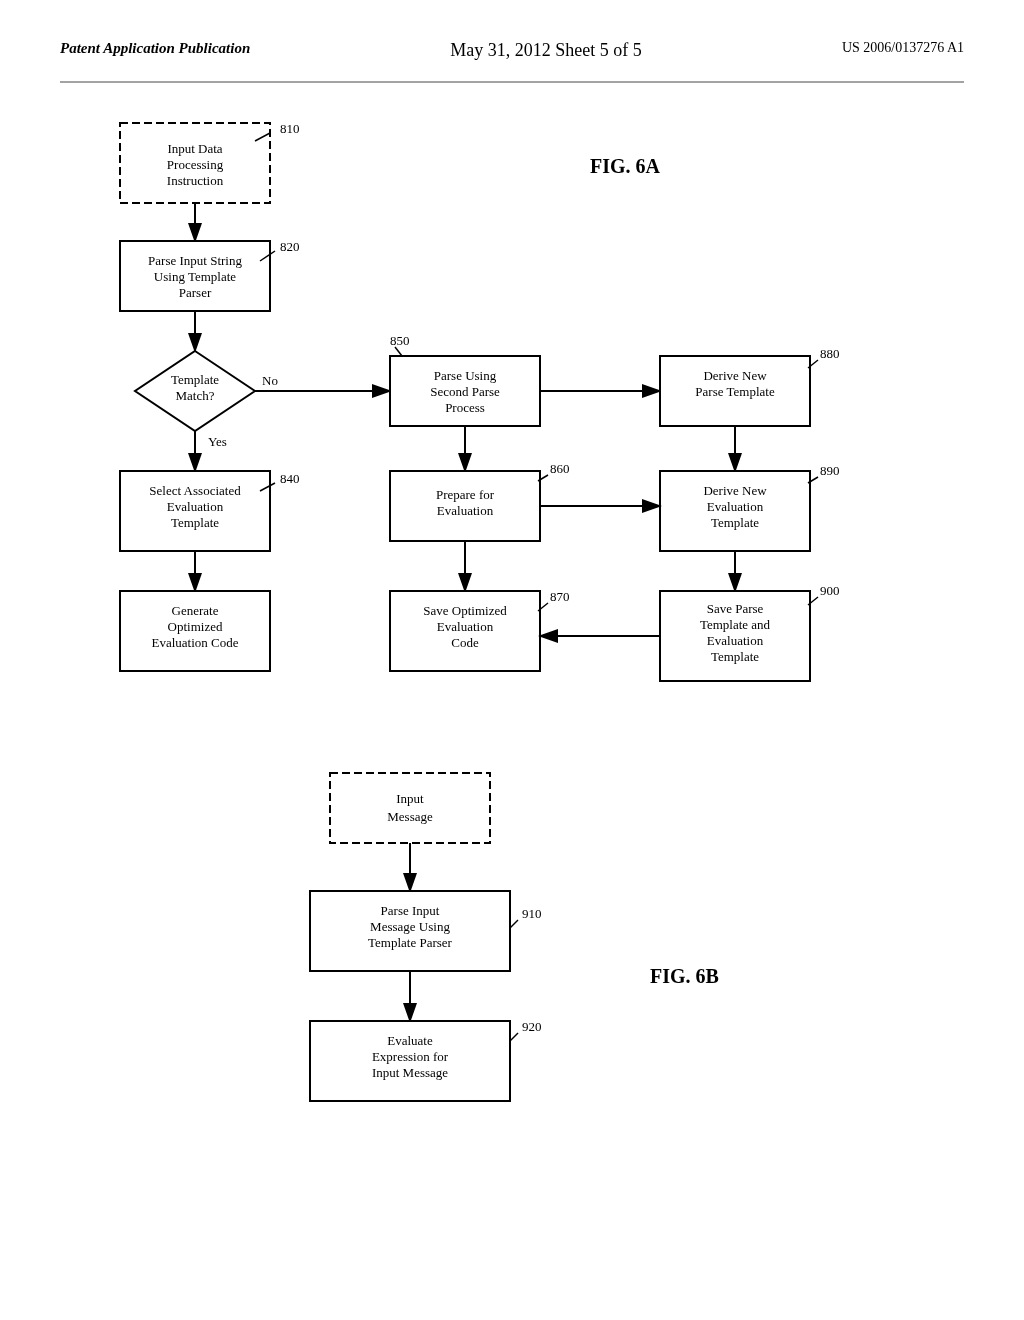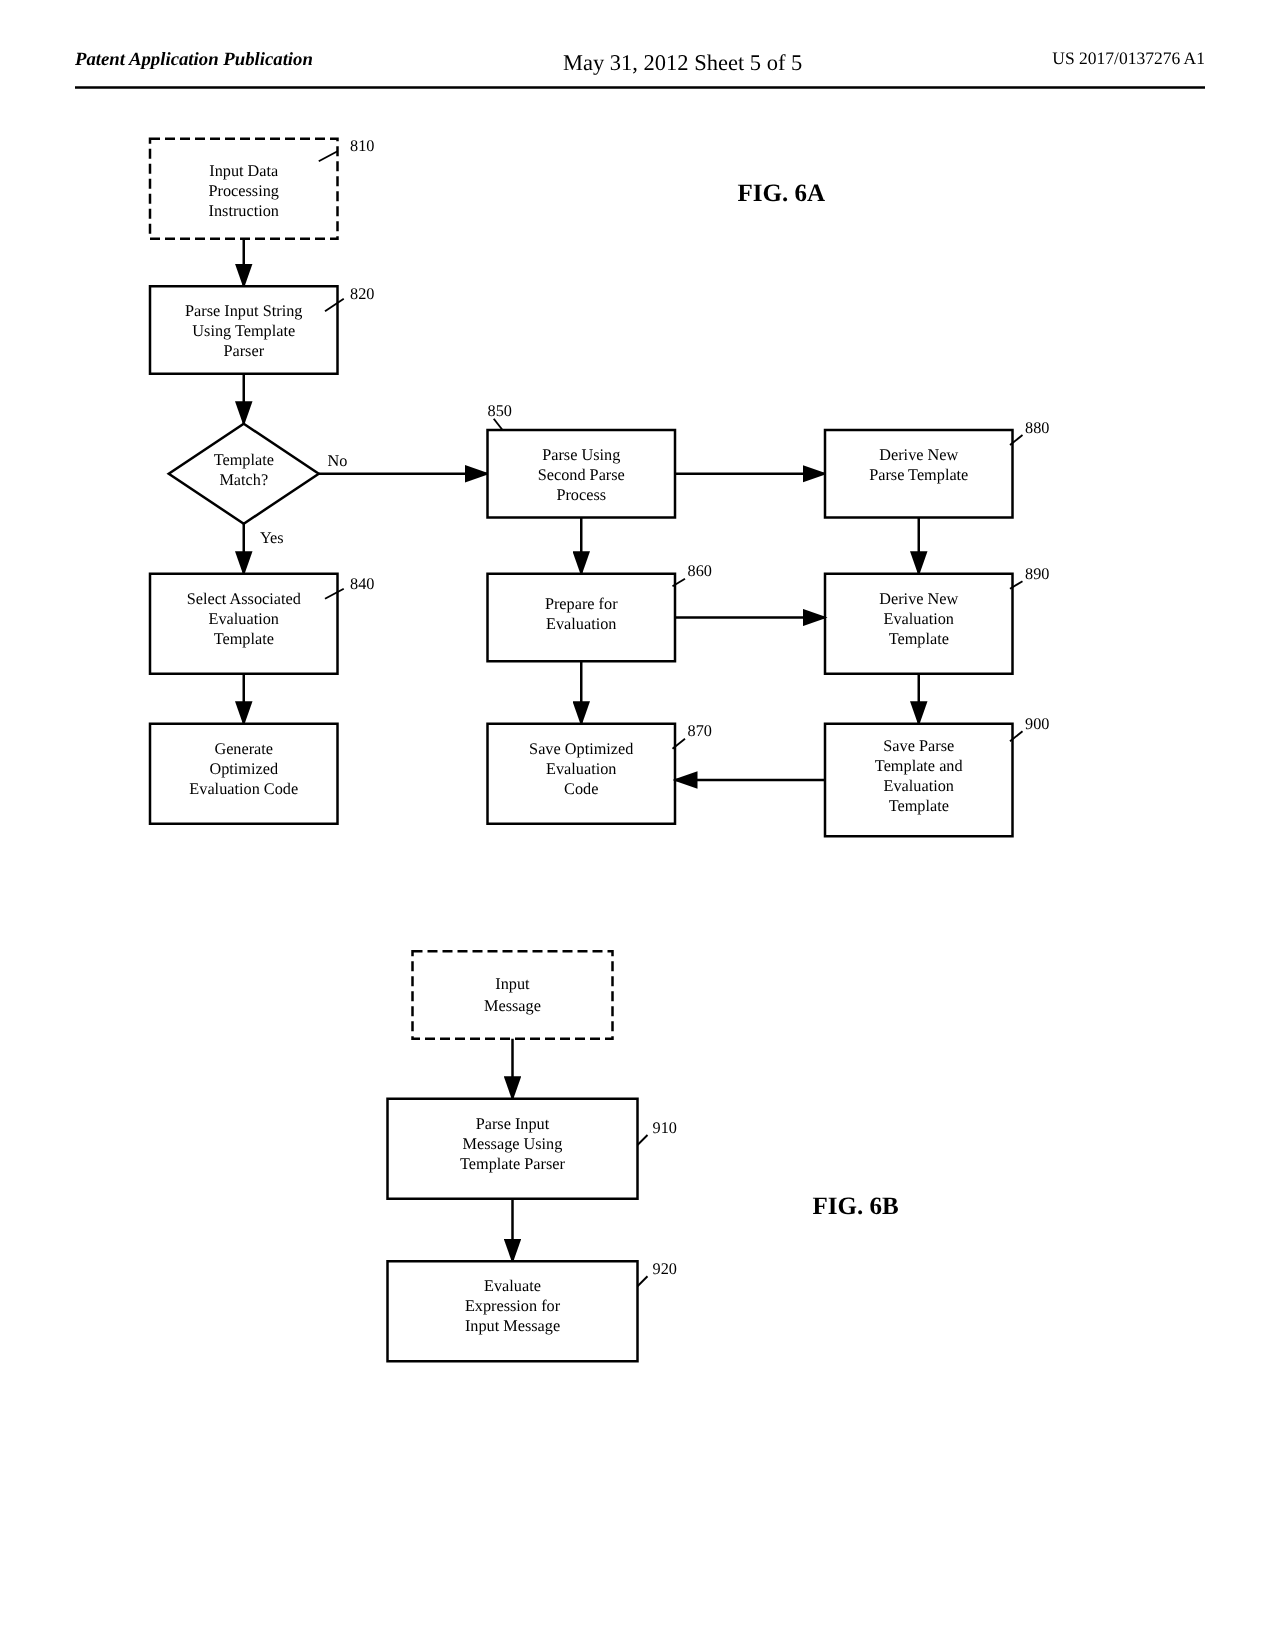--- a/index.html
+++ b/index.html
@@ -18,22 +18,22 @@
       background: #fff;
       padding: 40px 60px;
       position: relative;
     }
 
     
     .header {
       display: flex;
       justify-content: space-between;
       align-items: flex-start;
-      border-bottom: 2px solid #000000;
-      padding-bottom: 8px;
+      border-bottom: 2px solid #a3a3a3;
+      padding-bottom: 20px;
       margin-bottom: 30px;
     }
     .header-left {
       font-size: 15px;
       font-weight: bold;
       font-style: italic;
     }
     .header-center {
       font-size: 18px;
       text-align: center;
@@ -76,21 +76,21 @@
 </head>
 <body>
 
 <div class="page">
 
   <div class="header">
     <div class="header-left">
       <em>Patent Application Publication</em>
     </div>
     <div class="header-center">May 31, 2012   Sheet 5 of 5</div>
-    <div class="header-right">US 2017/0137276 A1</div>
+    <div class="header-right">US 2006/0137276 A1</div>
   </div>
 
   <div class="diagram-area">
 
     <div class="fig6a-area">
 
       <svg class="diagram-svg" viewBox="0 0 904 580" preserveAspectRatio="xMidYMid meet">
 
         <rect x="60" y="10" width="150" height="80" fill="white" stroke="#000" stroke-width="2" stroke-dasharray="8,4"></rect>
         <text x="135" y="40" text-anchor="middle" font-family="Times New Roman" font-size="13">Input Data</text>

